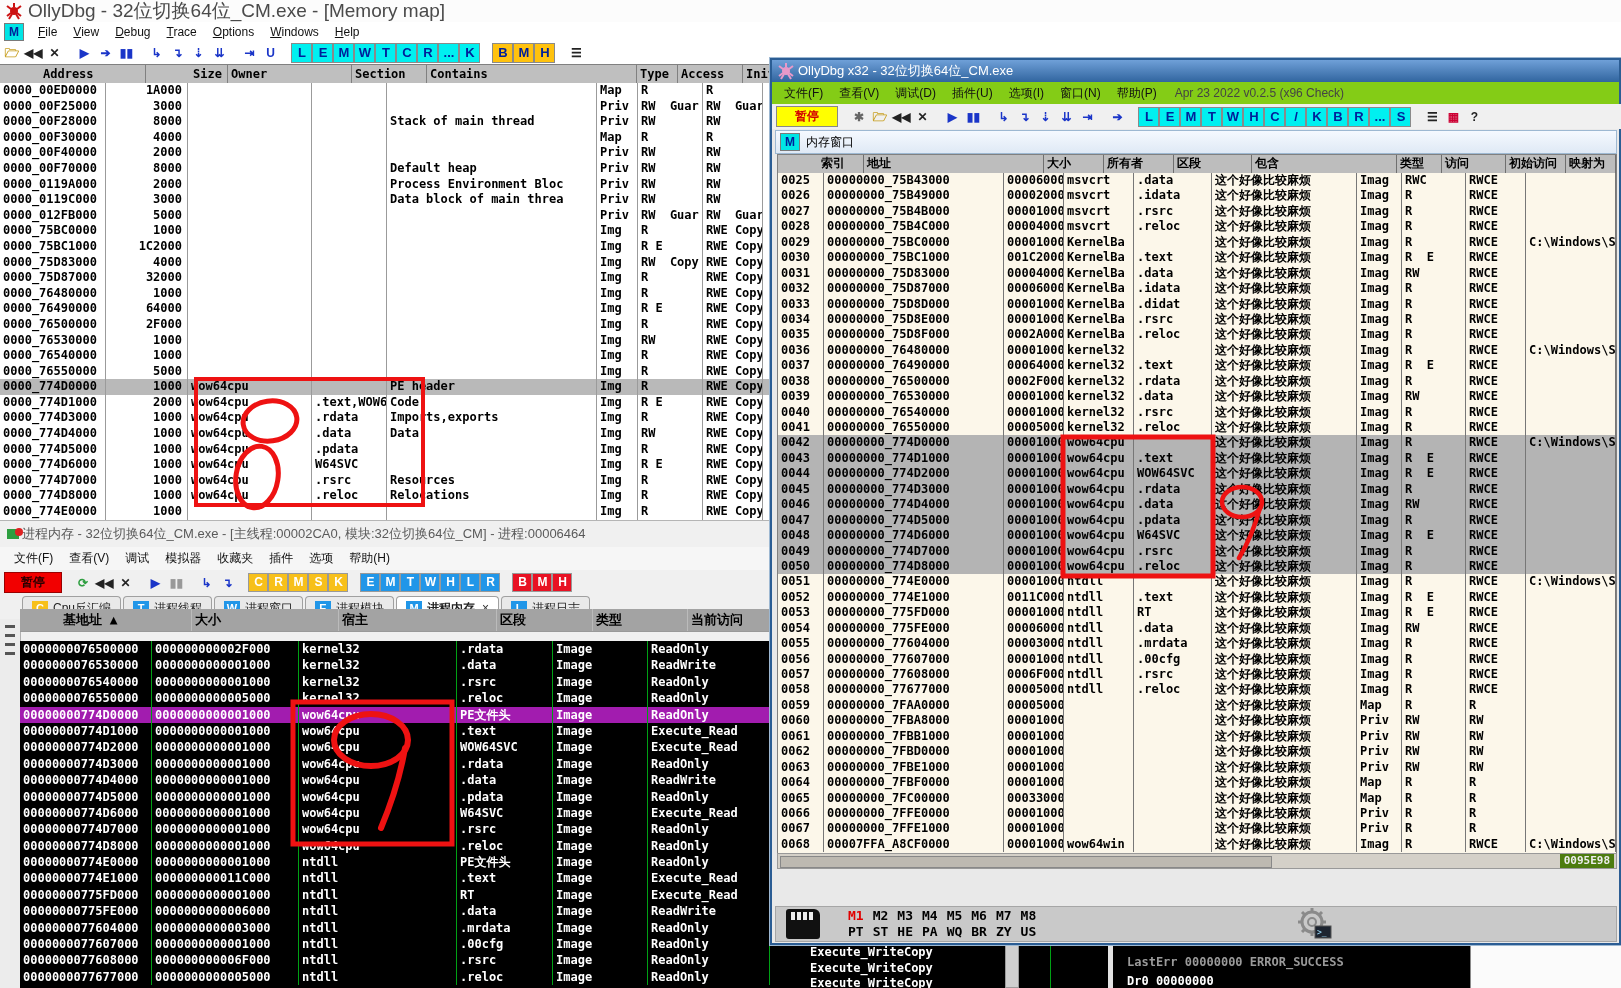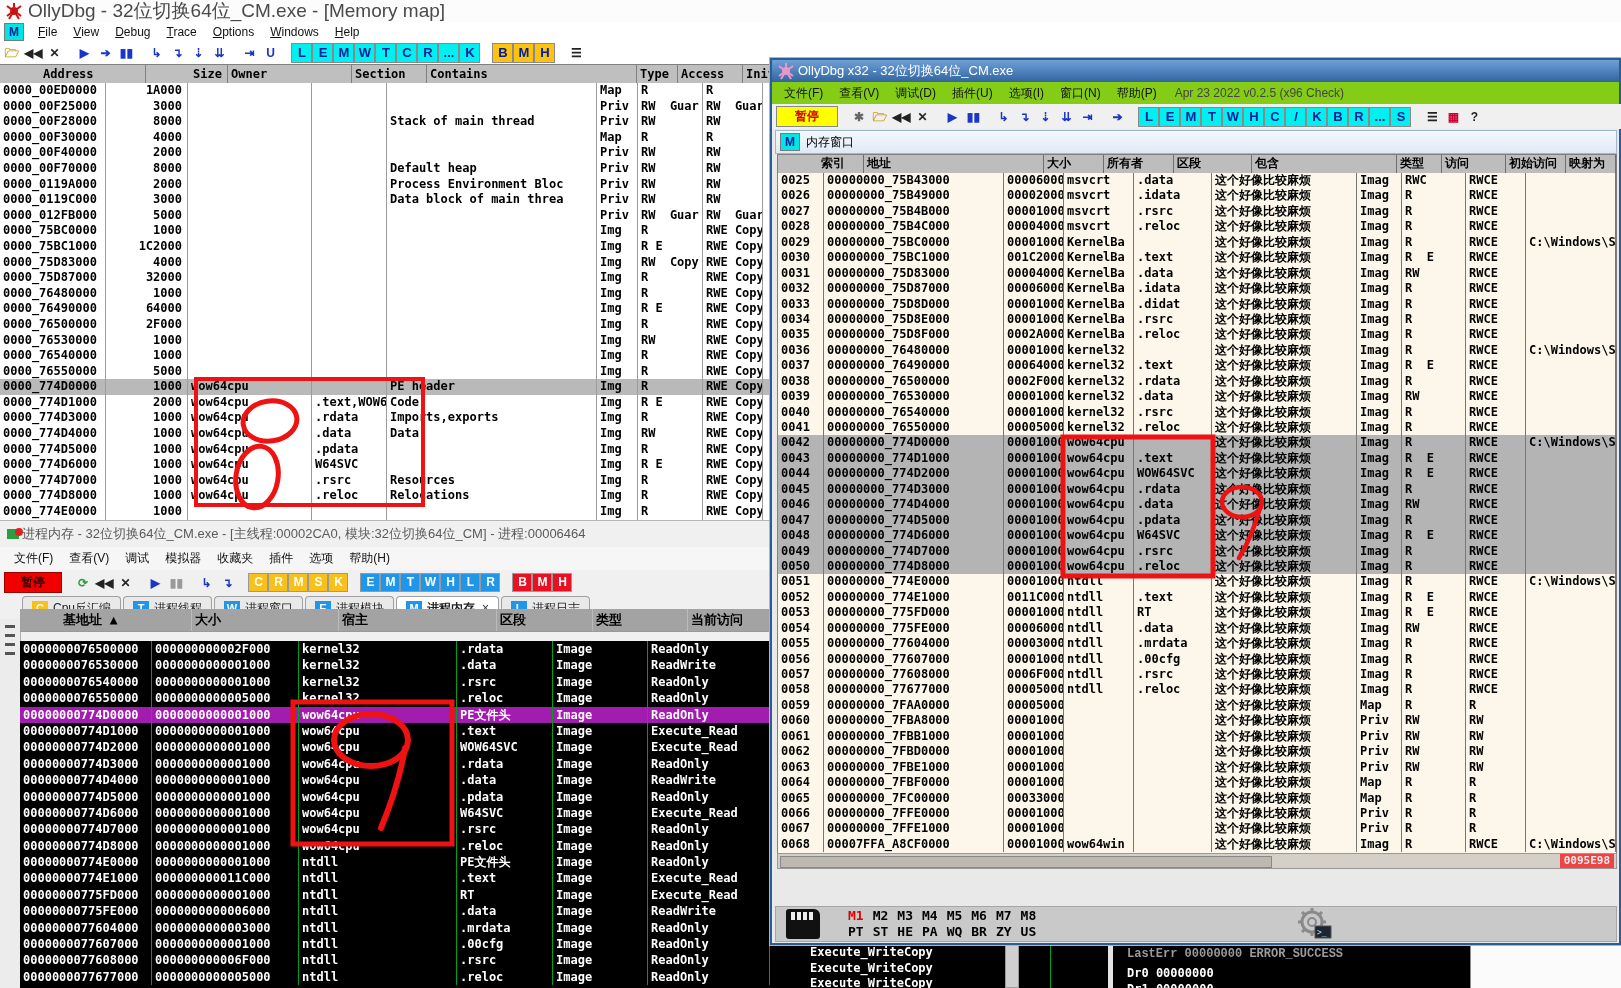--- a/index.html
+++ b/index.html
@@ -81,35 +81,35 @@
   #c-head{position:absolute;left:5px;top:94px;width:840px;height:34px;background:#bdbdbd;border:1px solid #808080;box-sizing:border-box;}
   #c-head .hcell{border-right:1px solid #6f6f6f;font-size:12px;line-height:17px;color:#000;}
   #c-rows{position:absolute;left:5px;top:113px;width:840px;height:680px;background:#fcf7ea;color:#000;font-size:12px;overflow:hidden;border-left:1px solid #808080;border-right:1px solid #808080;box-sizing:border-box;}
   #c-rows .trow{height:15.45px;line-height:15.45px;}
   #c-rows .cell{border-right:1px solid #777;}
   .csel{background:#b4b4b4;}
   .cc0{width:46px}.cc1{width:180px}.cc2{width:60px}.cc3{width:70px}.cc4{width:78px}.cc5{width:145px}
   .cc6{width:45px}.cc7{width:64px}.cc8{width:60px}.cc9{flex:1 1 auto;}
   #c-hscroll{position:absolute;left:5px;top:793px;width:840px;height:16px;background:#d4d0c8;border:1px solid #999;box-sizing:border-box;}
   #c-thumb{position:absolute;left:2px;top:2px;width:490px;height:10px;background:#bdb9b1;border:1px solid #888;}
-  #c-scrollval{position:absolute;right:2px;top:0px;height:14px;background:#ef4444;color:#eee;font-size:11px;line-height:14px;padding:0 4px;}
+  #c-scrollval{position:absolute;right:2px;top:0px;height:14px;background:#4d7c0f;color:#eee;font-size:11px;line-height:14px;padding:0 4px;}
   #c-bottombar{position:absolute;left:3px;top:846px;width:842px;height:36px;background:#c9c9c9;border:1px solid #a6a6a6;box-sizing:border-box;display:flex;align-items:center;}
   #c-card{width:34px;height:30px;background:#111;border-radius:3px 6px 3px 3px;margin-left:10px;position:relative;}
   .slot{position:absolute;top:3px;width:4px;height:8px;background:#eee;}
   #c-tabsblock{margin-left:28px;color:#000;font-size:13px;line-height:16px;}
   .mt{margin-right:9px;}
   .mt.red{color:#e00000;}
   #c-gear{margin-left:250px;position:relative;width:38px;height:32px;}
   
   #fragL{position:absolute;left:770px;top:945px;width:340px;height:43px;background:#000;color:#fff;}
   .execrow{height:15.5px;line-height:15.5px;padding-left:40px;font-size:12px;border-right:1px solid #00a014;width:240px;}
   #fragSB{position:absolute;left:1005px;top:945px;width:14px;height:43px;background:#cfcfcf;border:1px solid #9a9a9a;box-sizing:border-box;}
   #fragDiv{position:absolute;left:1108px;top:945px;width:5px;height:43px;background:#e3e3e3;}
   #fragR{position:absolute;left:1113px;top:945px;width:357px;height:43px;background:#000;color:#fff;font-size:12px;}
-  #frag-lasterr{color:#9a9a9a;padding:3px 0 0 14px;height:14px;line-height:13px;overflow:hidden;font-family:Liberation Mono, monospace;}
+  #frag-lasterr{color:#9a9a9a;padding:11px 0 0 14px;height:14px;line-height:13px;overflow:hidden;}
   #frag-dr0{padding:4px 0 0 14px;}
   #frag-dr1{padding:2px 0 0 14px;height:12px;overflow:hidden;}
   #fragW{position:absolute;left:1470px;top:945px;width:151px;height:43px;background:#fbfbfb;border-left:1px solid #8a8a8a;border-top:1px solid #8a8a8a;}
   
   #anno{position:absolute;left:0;top:0;width:1621px;height:988px;pointer-events:none;z-index:60;}
 </style>
 </head>
 <body>
 
 <div id="screen">

